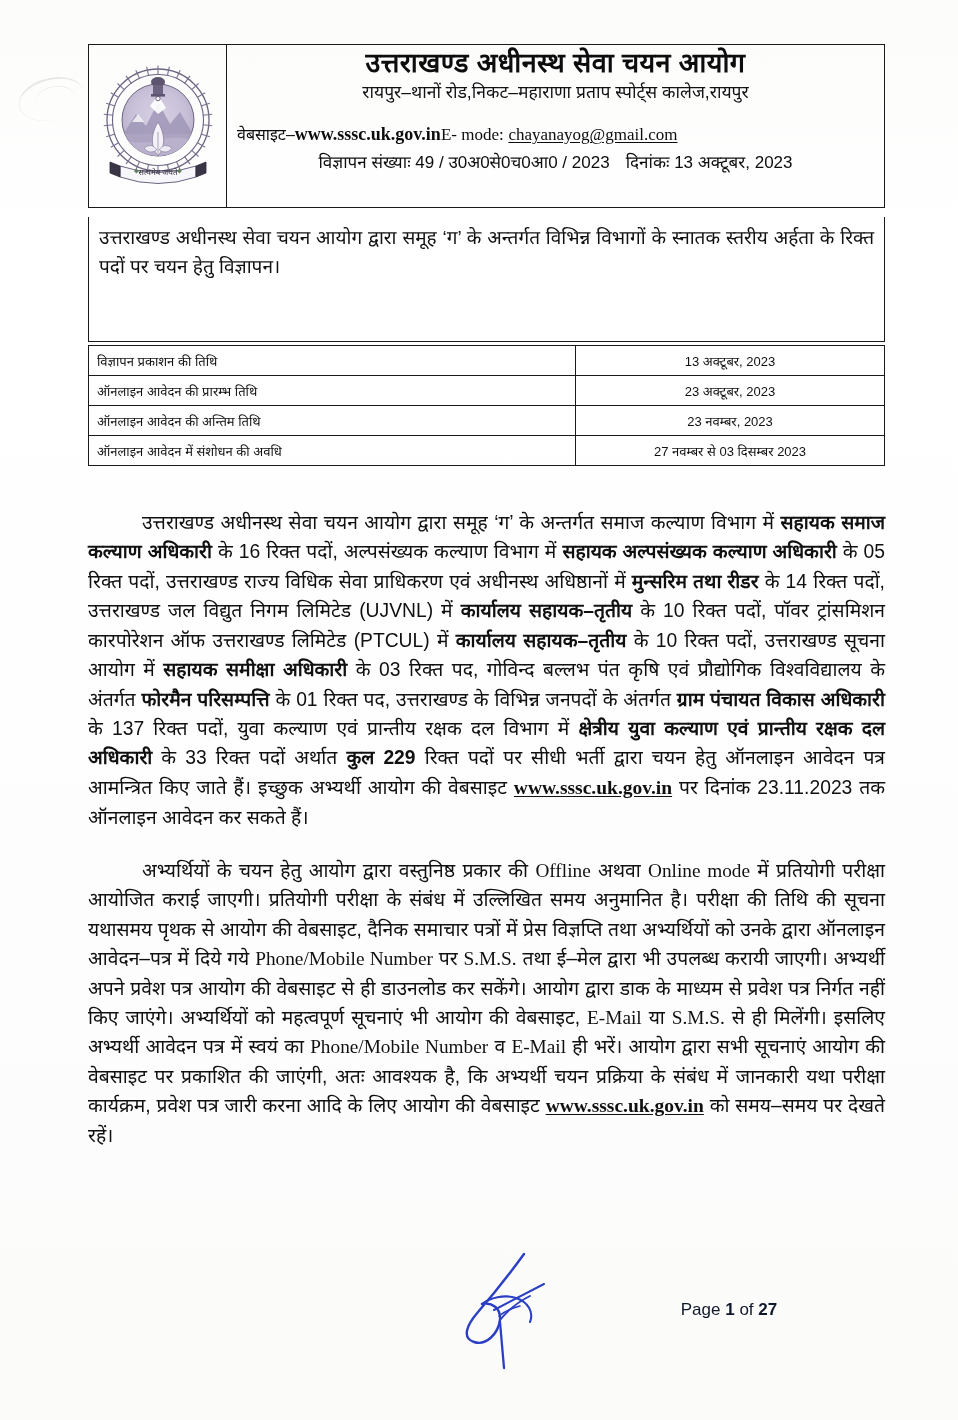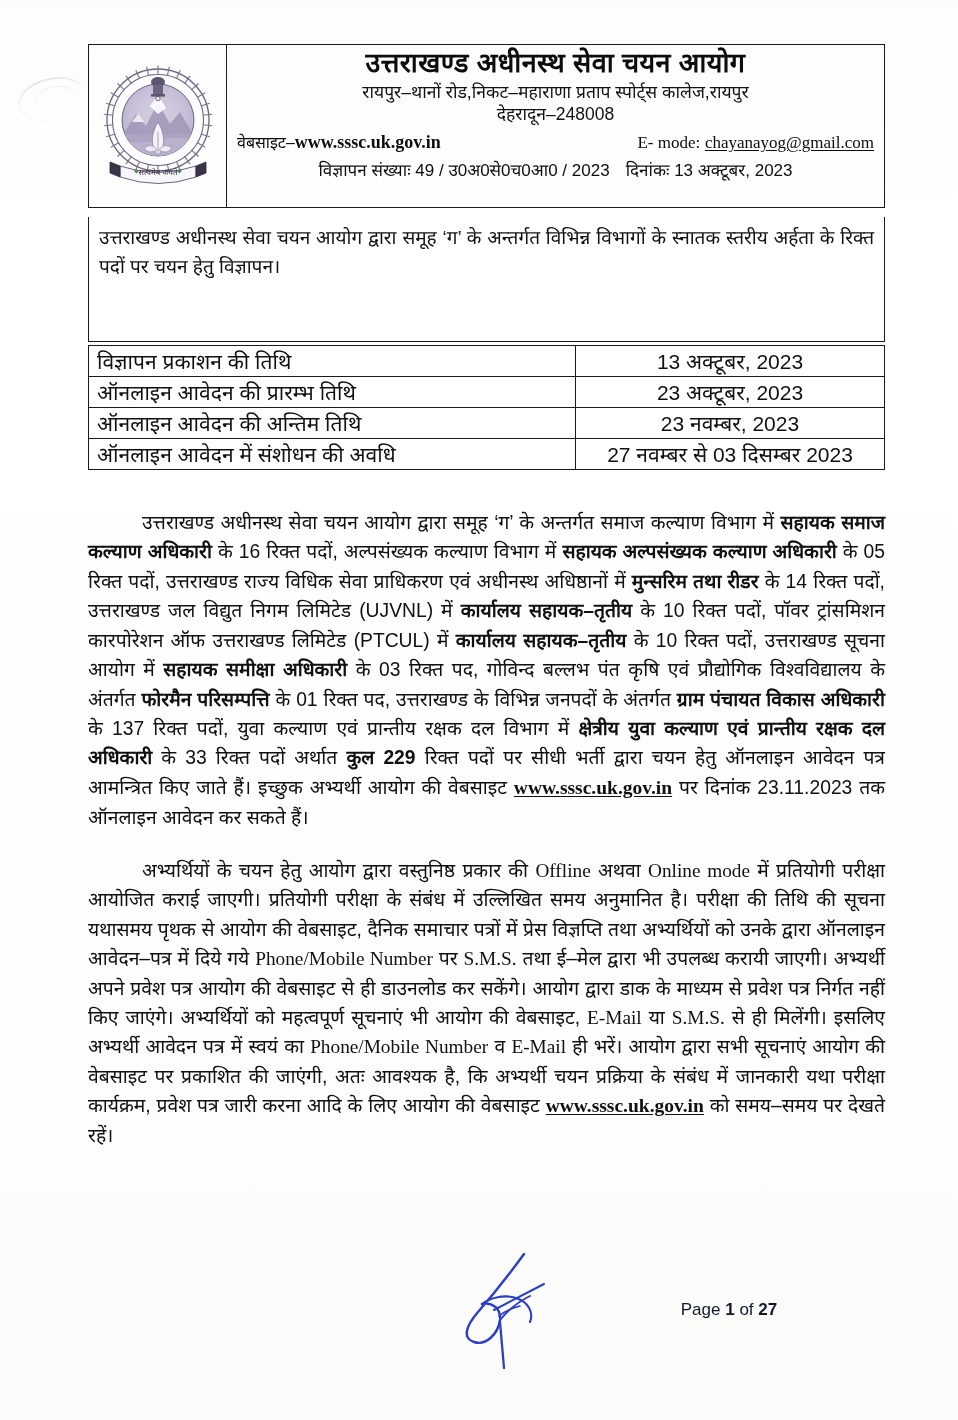--- a/index.html
+++ b/index.html
@@ -92,23 +92,22 @@
     white-space: nowrap;
   }
   .org-addr2 {
     font-size: 17.5px;
     line-height: 1.26;
     color: #111;
     white-space: nowrap;
   }
   .contact-row {
     display: flex;
-    justify-content: space-between;
     align-items: baseline;
-    margin-top: 6px;
+    margin-top: 20px;
     padding: 0 4px;
     font-size: 17px;
     color: #0d0d0d;
     white-space: nowrap;
   }
   .contact-row .web {
     font-family: "Liberation Serif", serif;
   }
   .web-label { font-family: "Liberation Sans", sans-serif; font-size: 16px; }
   .web-url { font-weight: 700; font-size: 18px; }
@@ -171,21 +170,21 @@
     position: absolute;
     left: 88px;
     top: 345px;
     width: 797px;
     border-collapse: collapse;
     table-layout: fixed;
   }
   .date-table td {
     border: 1.5px solid #1a1a1a;
     height: 30px;
-    font-size: 21px;
+    font-size: 13px;
     color: #101010;
     padding: 1px 8px;
     box-sizing: border-box;
   }
   .date-table td.label { width: 487px; text-align: left; }
   .date-table td.value { text-align: center; }
 
   
   .body-area {
     position: absolute;
@@ -336,21 +335,20 @@
             <path d="M36 109 l2.4 -2.4 l2.4 2.4 l-2.4 2.4 Z" fill="#5d7f5d"></path>
             <path d="M79 109 l2.4 -2.4 l2.4 2.4 l-2.4 2.4 Z" fill="#5d7f5d"></path>
           </g>
         </svg>
       </div>
     </div>
 
     <div class="header-text">
       <div class="org-title">उत्तराखण्ड अधीनस्थ सेवा चयन आयोग</div>
       <div class="org-addr1">रायपुर–थानों रोड,निकट–महाराणा प्रताप स्पोर्ट्स कालेज,रायपुर</div>
-      <div class="org-addr2">देहरादून–248008</div>
 
       <div class="contact-row">
         <span class="web"><span class="web-label">वेबसाइट–</span><span class="web-url">www.sssc.uk.gov.in</span></span>
         <span><span class="email-label">E- mode:</span>&nbsp;<span class="email-addr">chayanayog@gmail.com</span></span>
       </div>
 
       <div class="advt-row">
         <span><span>विज्ञापन संख्याः</span>&nbsp;<span>49 / उ0अ0से0च0आ0 / 2023</span></span>
         <span><span>दिनांकः</span>&nbsp;<span>13 अक्टूबर, 2023</span></span>
       </div>

